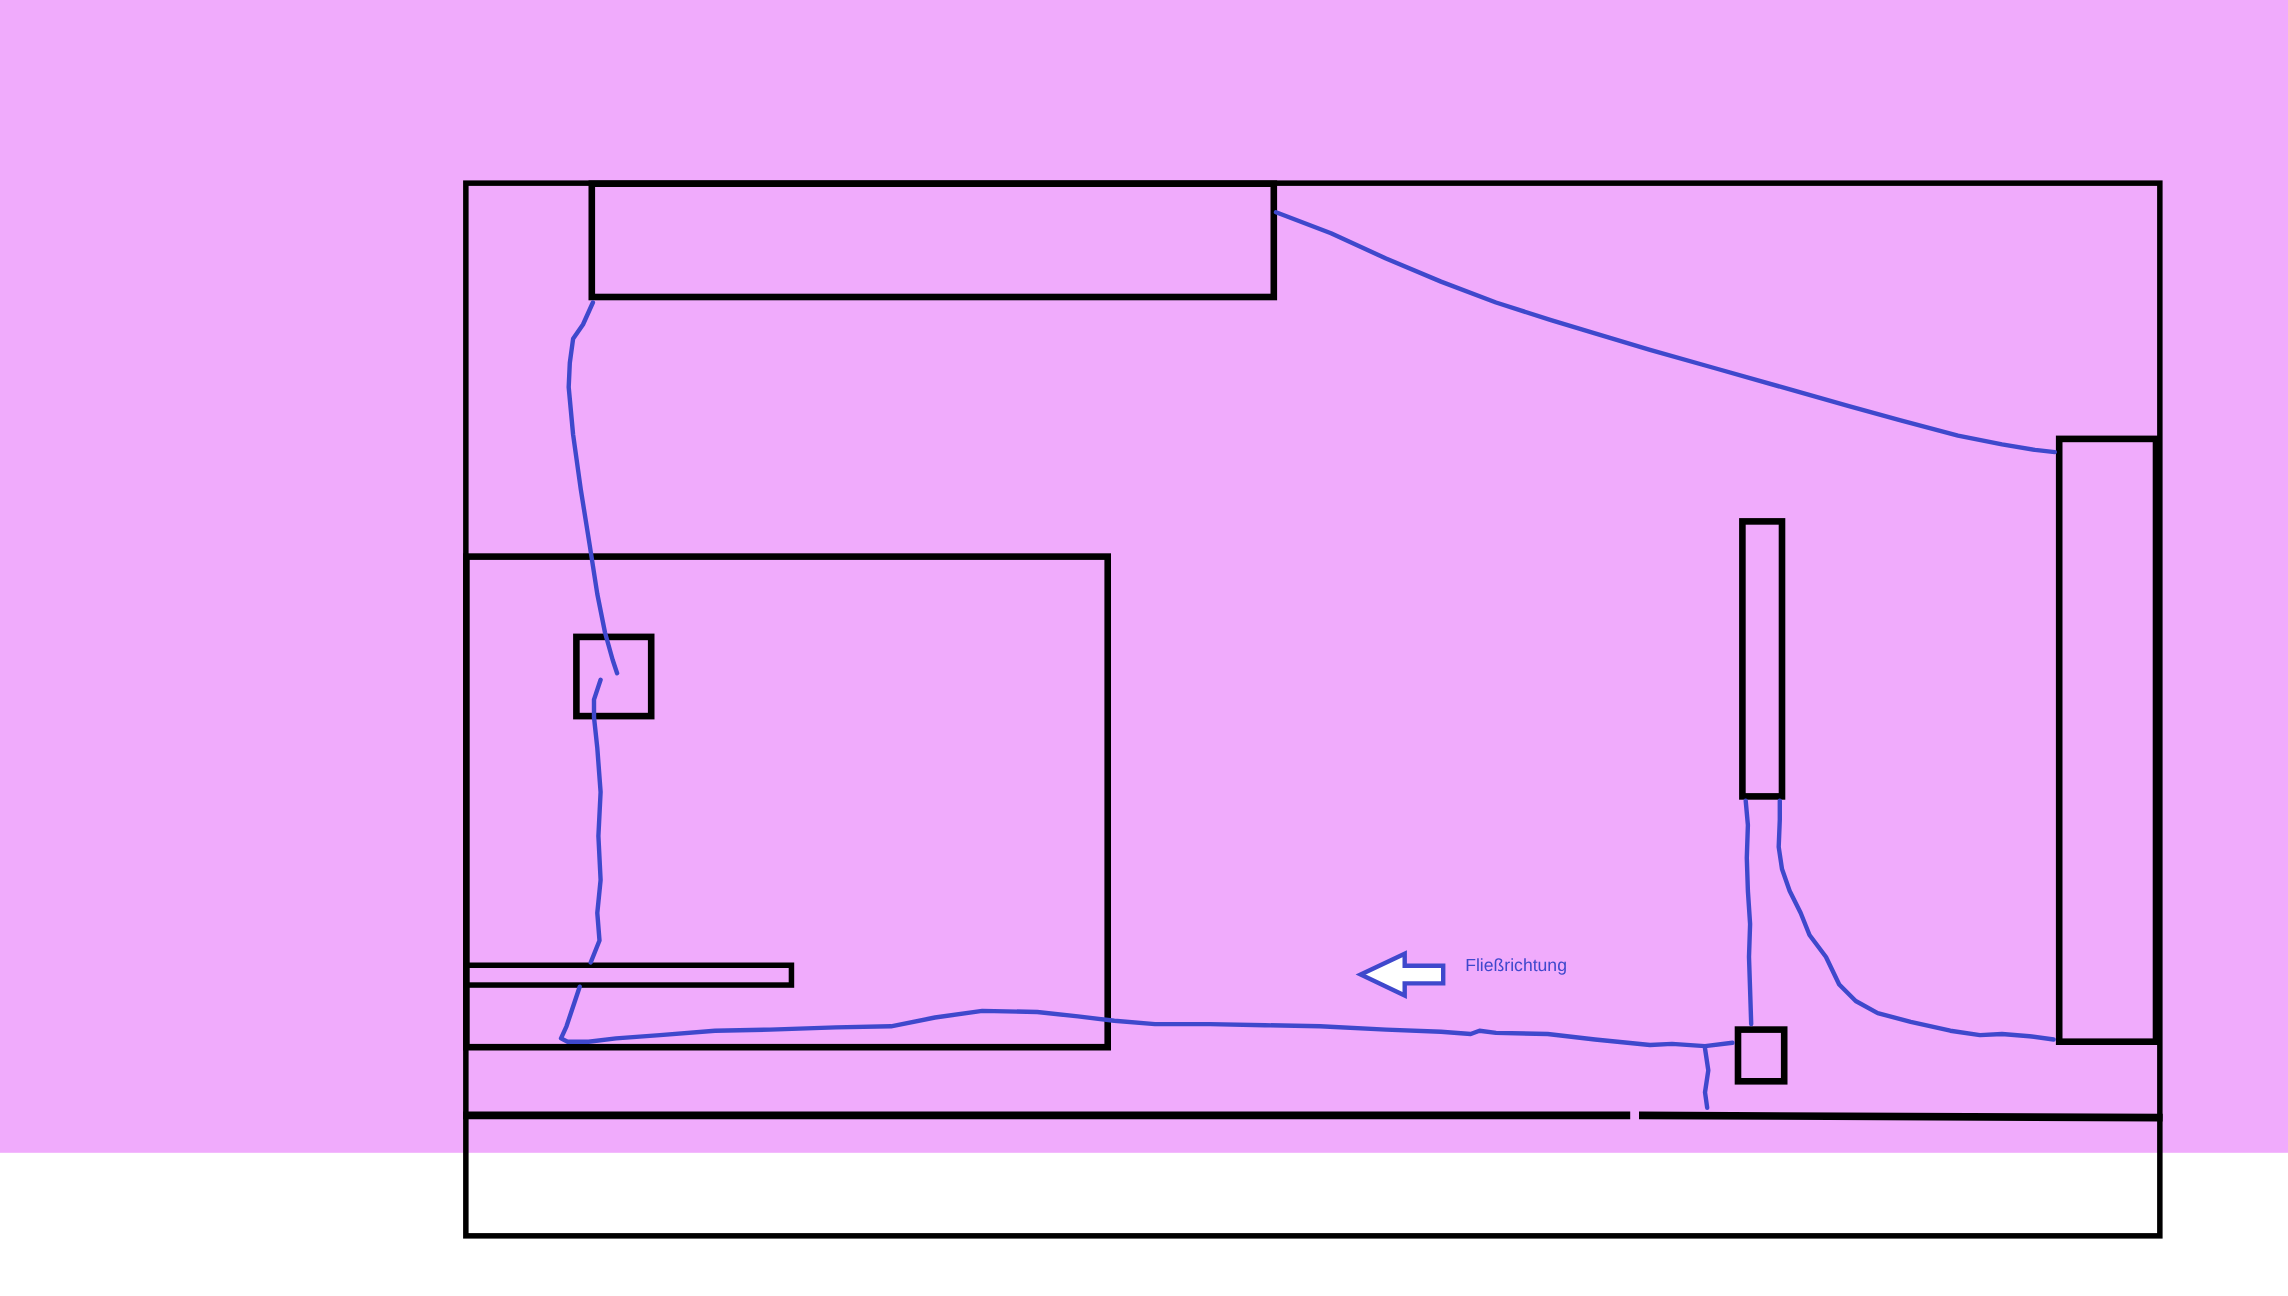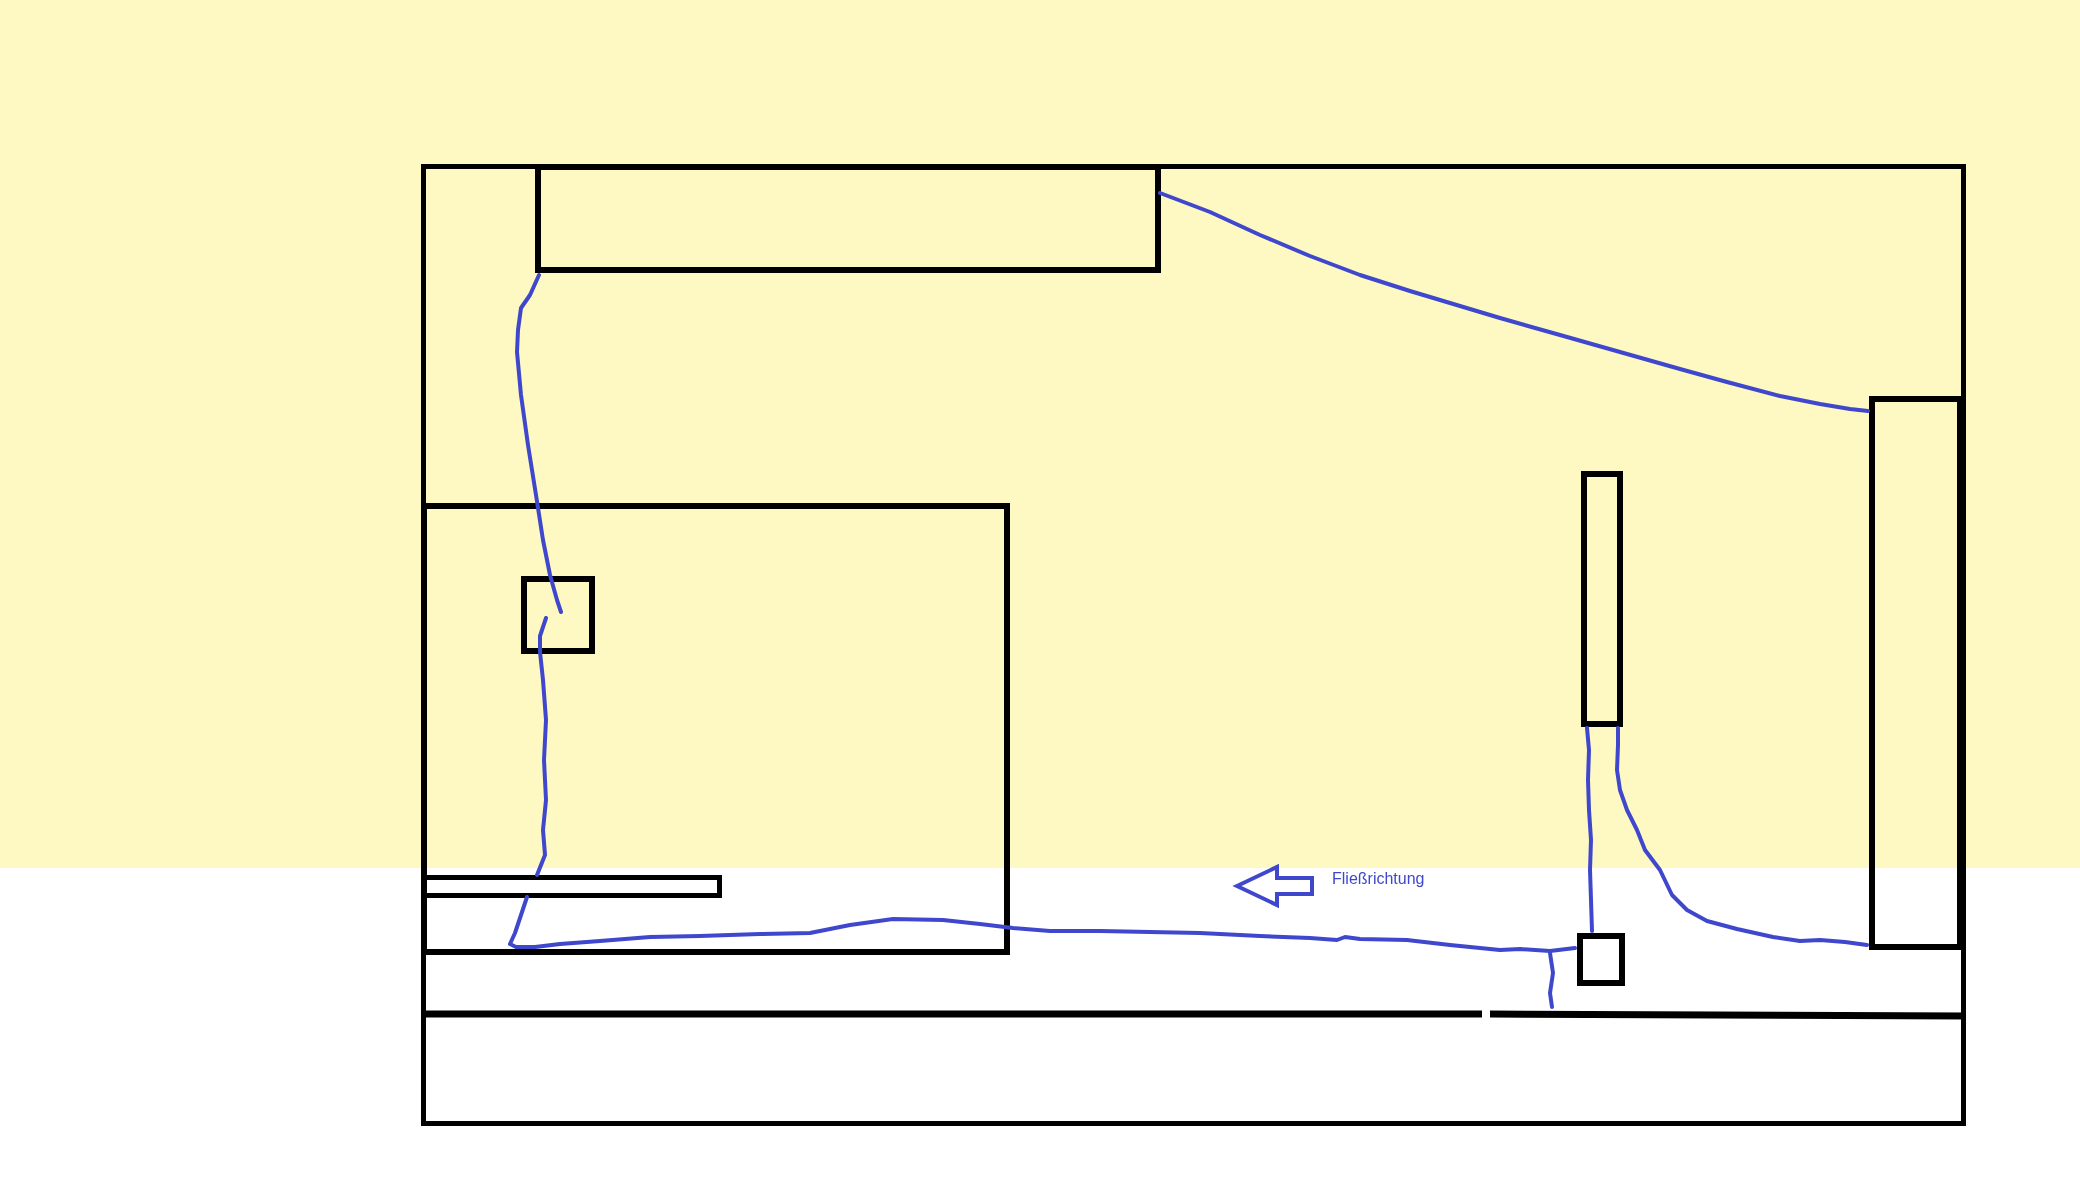--- a/index.html
+++ b/index.html
@@ -7,22 +7,22 @@
     padding: 0;
     width: 2080px;
     height: 1178px;
     background: #FFFFFF;
     overflow: hidden;
     font-family: "Liberation Sans", sans-serif;
   }
   .stage {
     position: relative;
     width: 2080px;
-    height: 868px;
-    background: #fef9c3;
+    height: 1048px;
+    background: #f0abfc;
   }
   svg.diagram {
     position: absolute;
     left: 0;
     top: 0;
     display: block;
   }
   .flow-label {
     position: absolute;
     left: 1332px;

